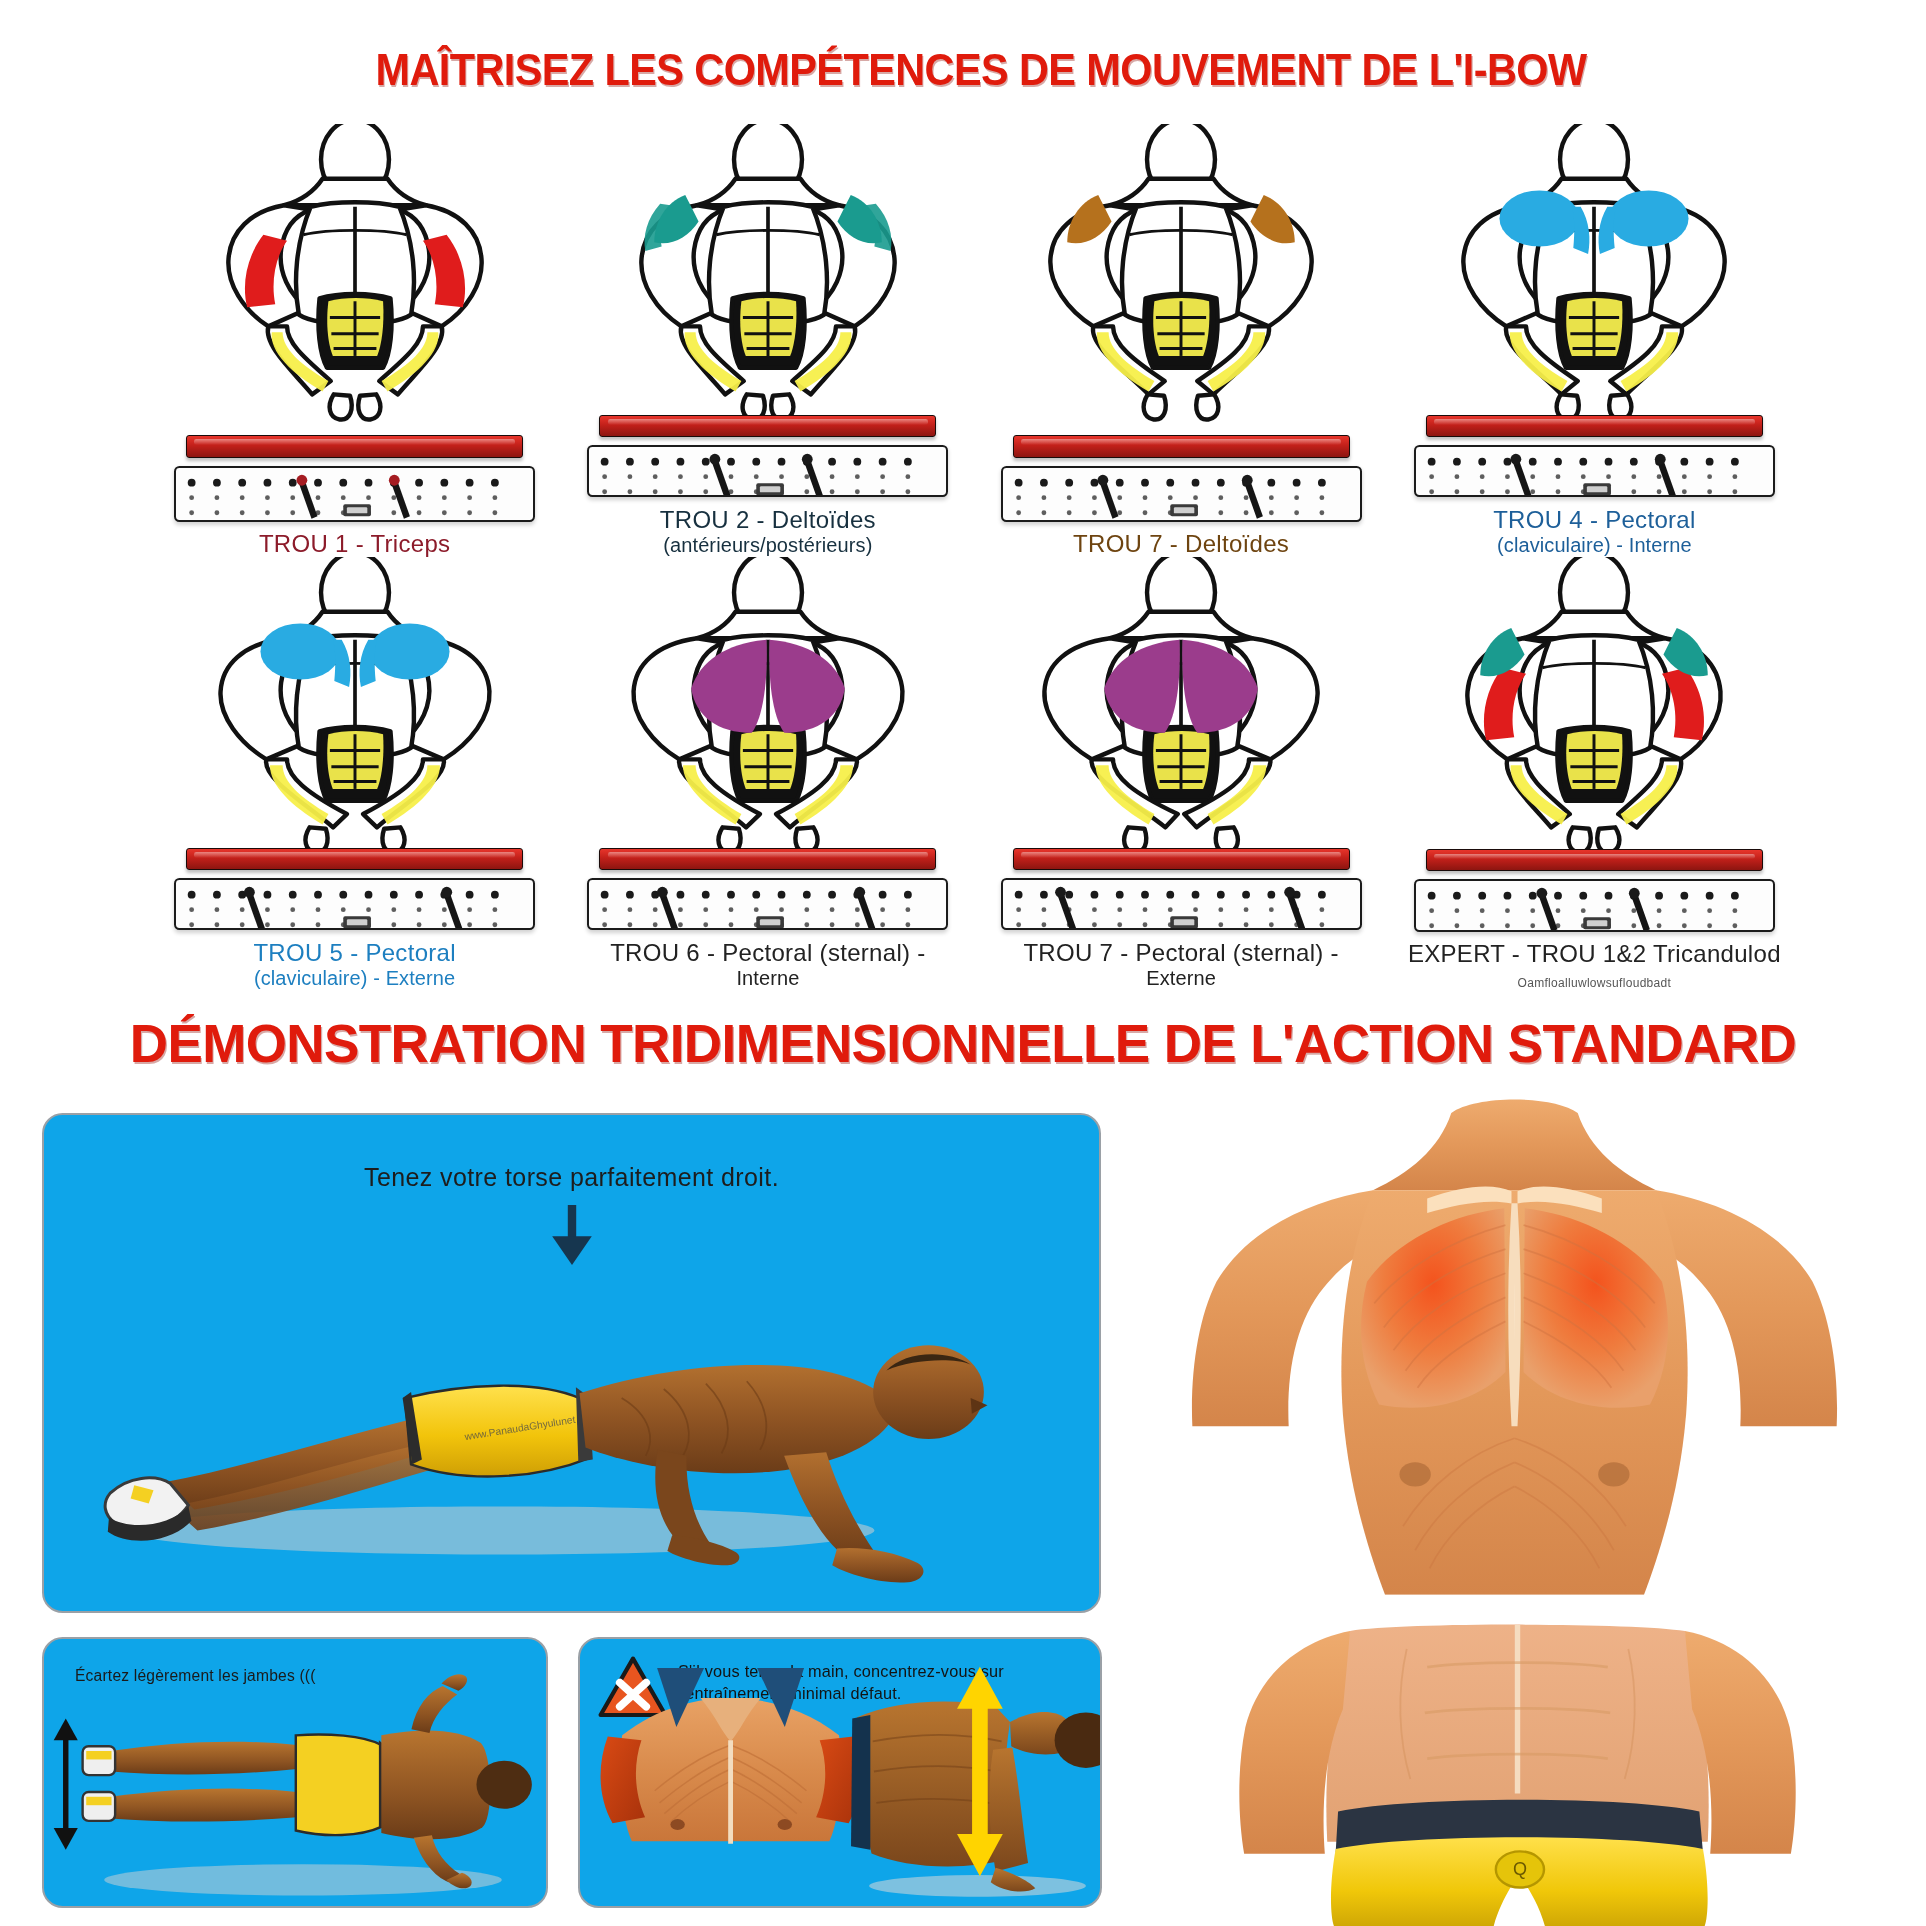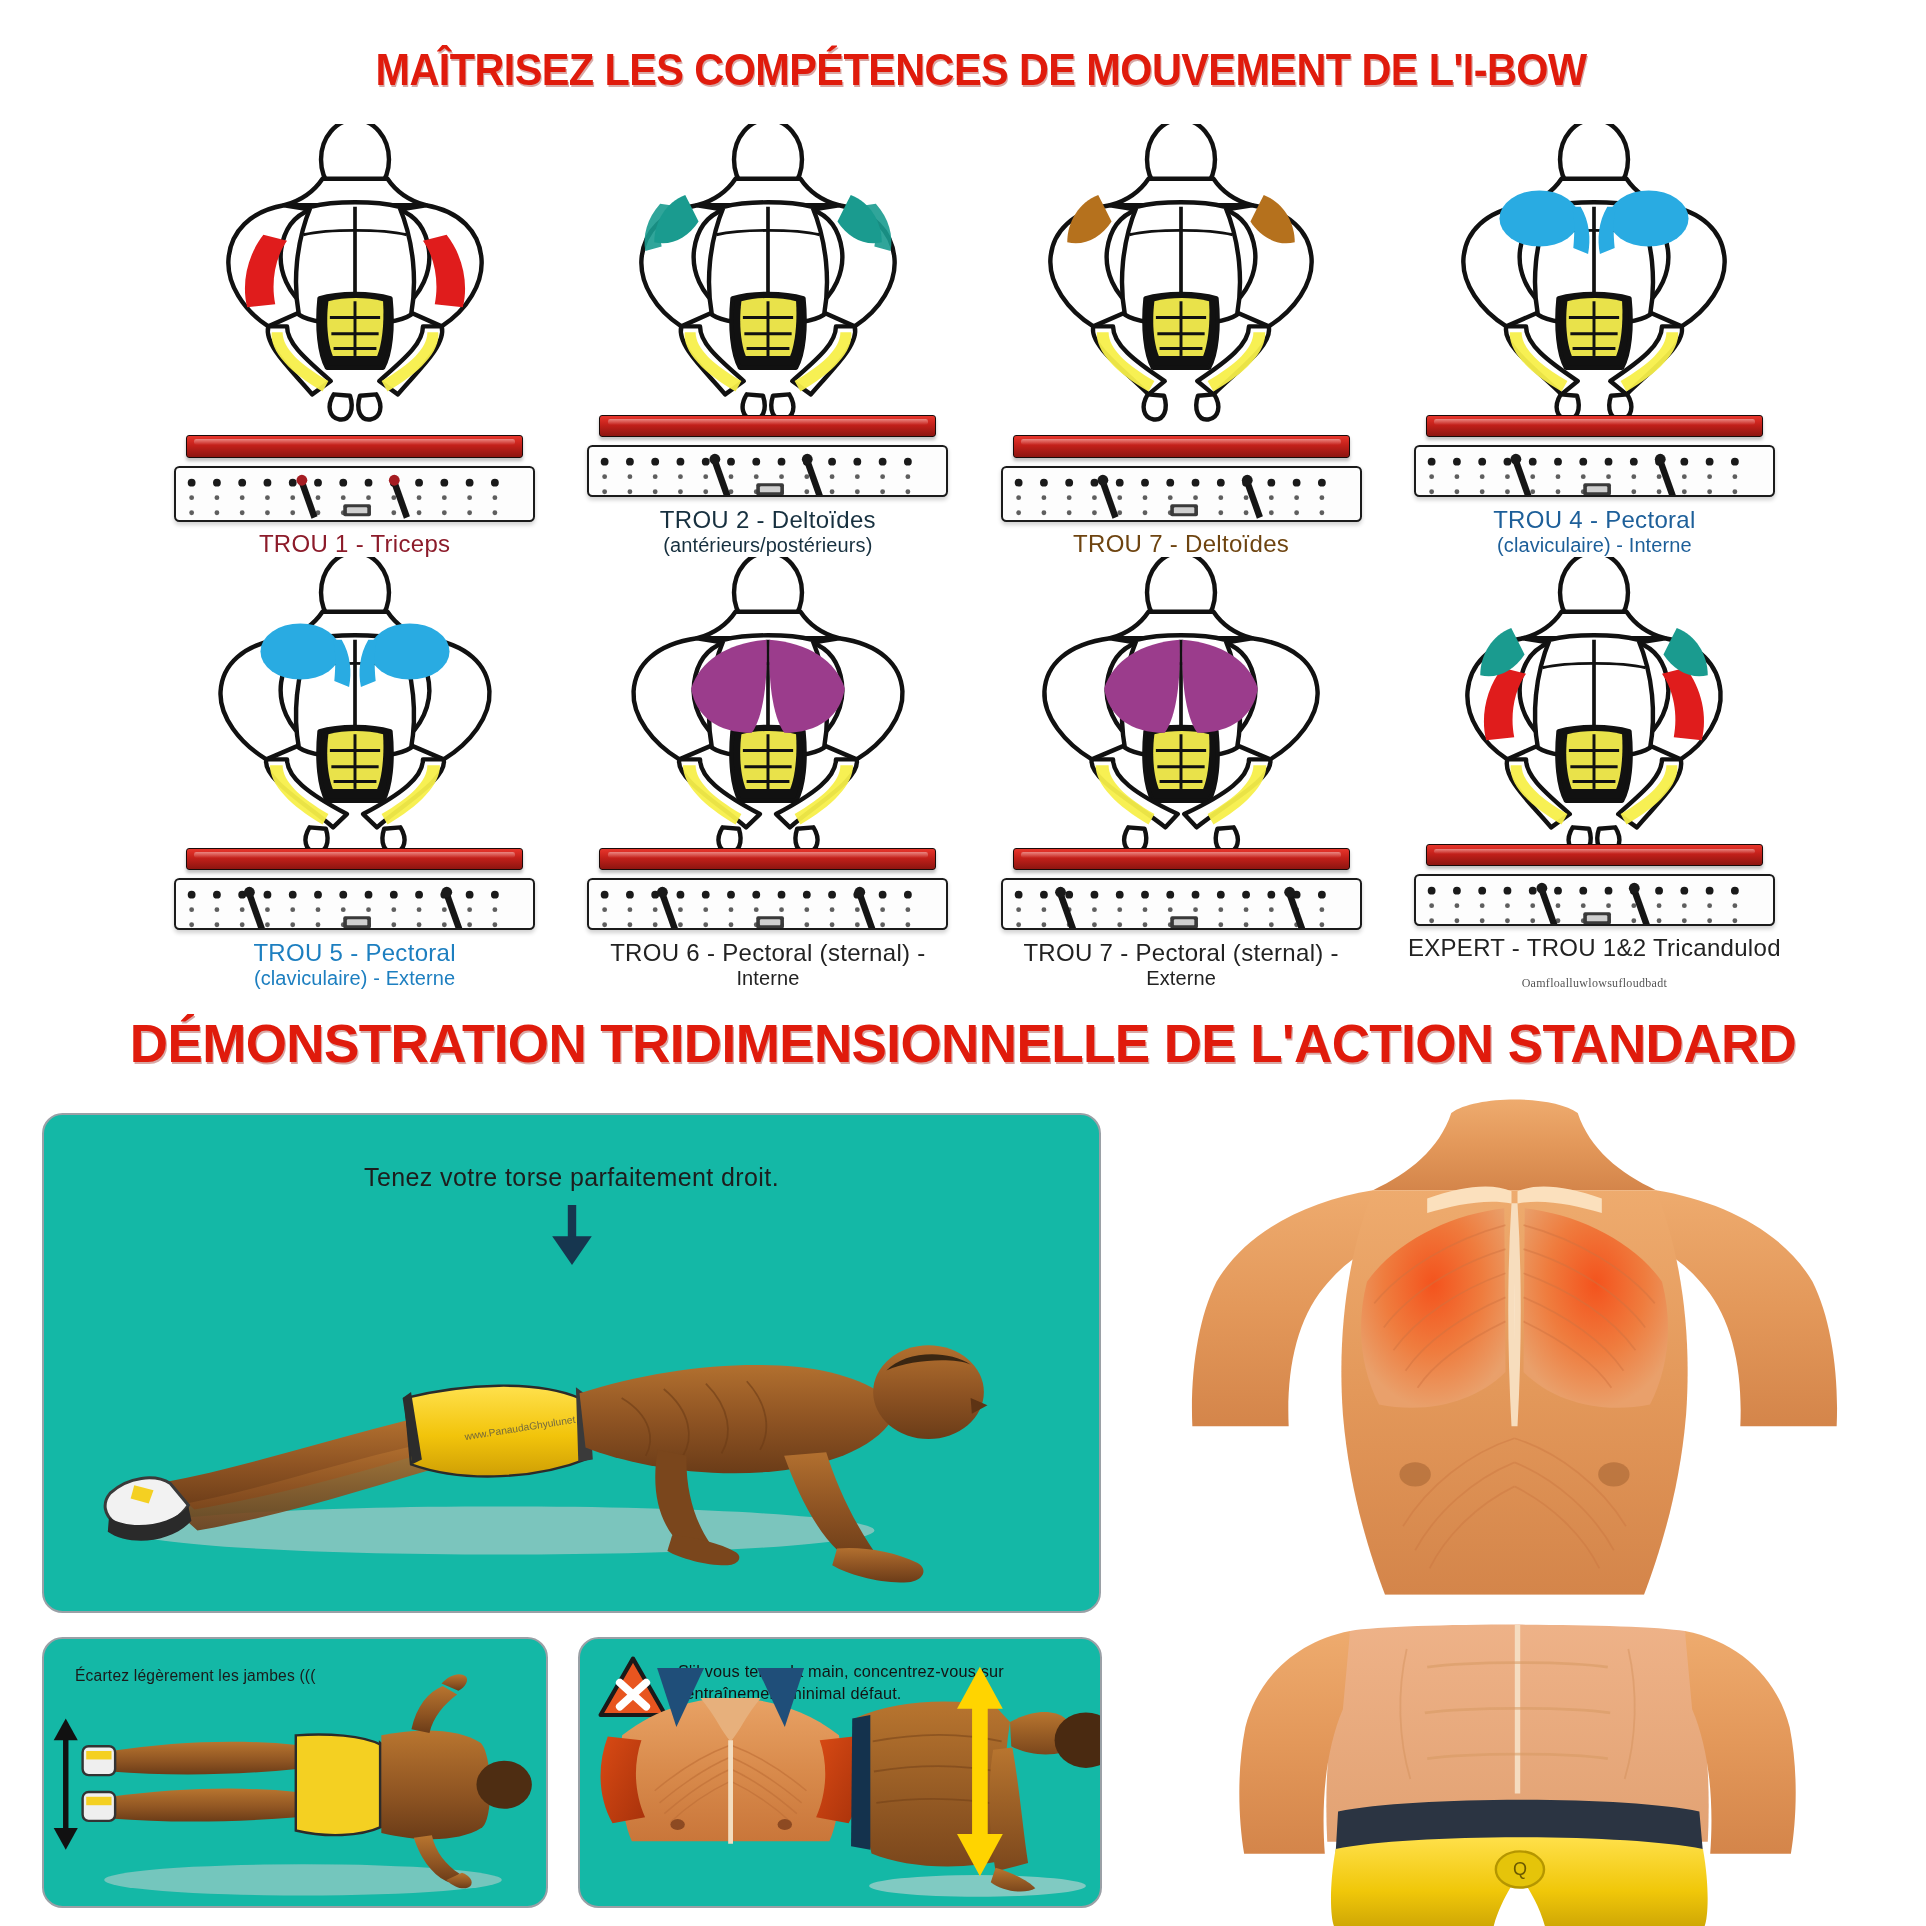--- a/index.html
+++ b/index.html
@@ -70,28 +70,28 @@
 
   .hole-label {
     margin-top: 9.6px;
     text-align: center;
     font-size: 24px;
     line-height: 1.08;
     font-weight: 500;
     letter-spacing: 0.3px;
   }
   .hole-sub { display:block; font-size: 20px; margin-top: 3px; letter-spacing: 0.1px; }
-  .hole-sub2 { display:block; font-size: 12px; margin-top: 16px; color:#555; filter: blur(0.4px); font-family: Liberation Serif, serif; }
+  .hole-sub2 { display:block; font-size: 12px; margin-top: 10px; color:#555; filter: blur(0.4px); }
 
   
   #bottom { position: absolute; left: 0; top: 1083px; width: 1926px; height: 843px; }
 
   .photo-card {
     position: absolute;
-    background: #14b8a6;
+    background: #0ea5e9;
     border: 2.4px solid #9aa0a6;
     border-radius: 20.5px;
     overflow: hidden;
   }
   #card-main   { left: 42px;  top: 30px;   width: 1059px; height: 500px; }
   #card-legs   { left: 42px;  top: 554px;  width: 506px;  height: 271px; }
   #card-warn   { left: 578px; top: 554px;  width: 524px;  height: 271px; }
 
   .caption-top {
     position: absolute; left: 0; right: 0; top: 48px;

